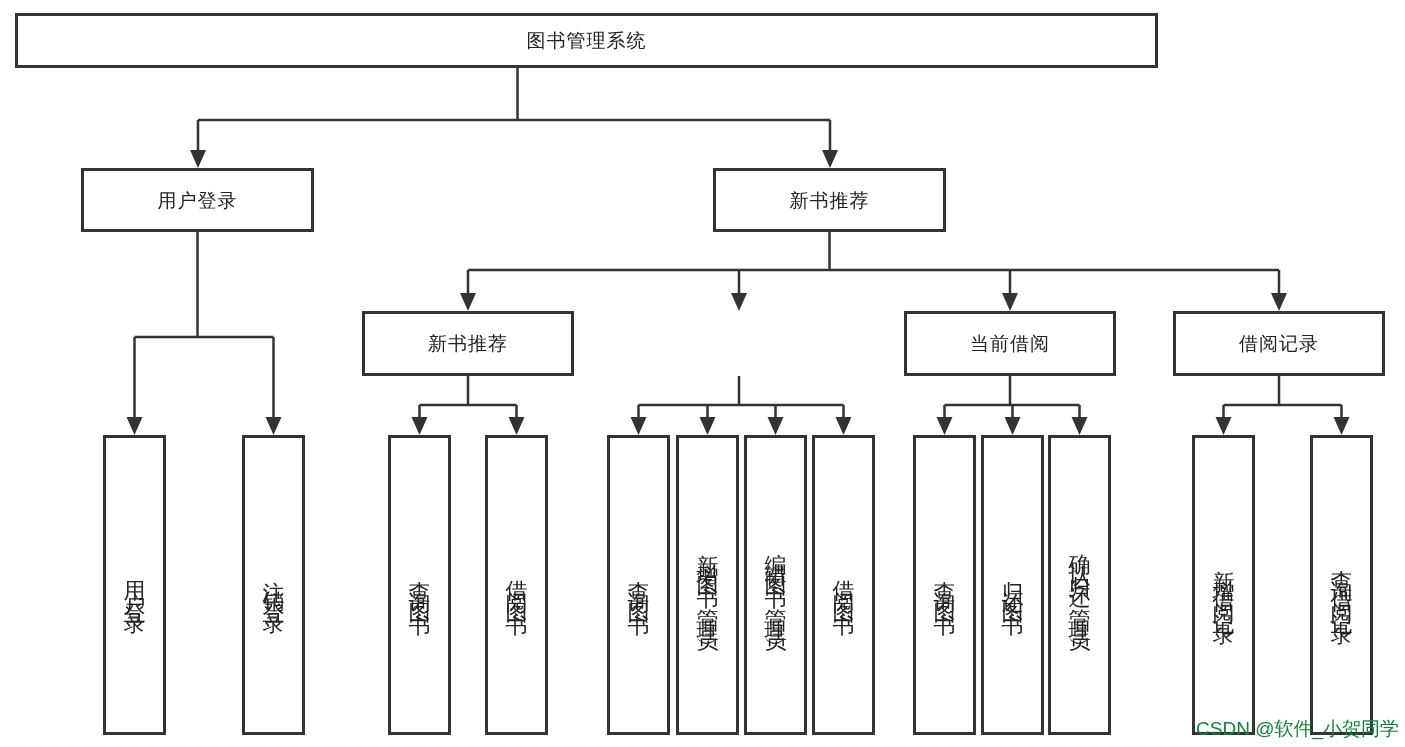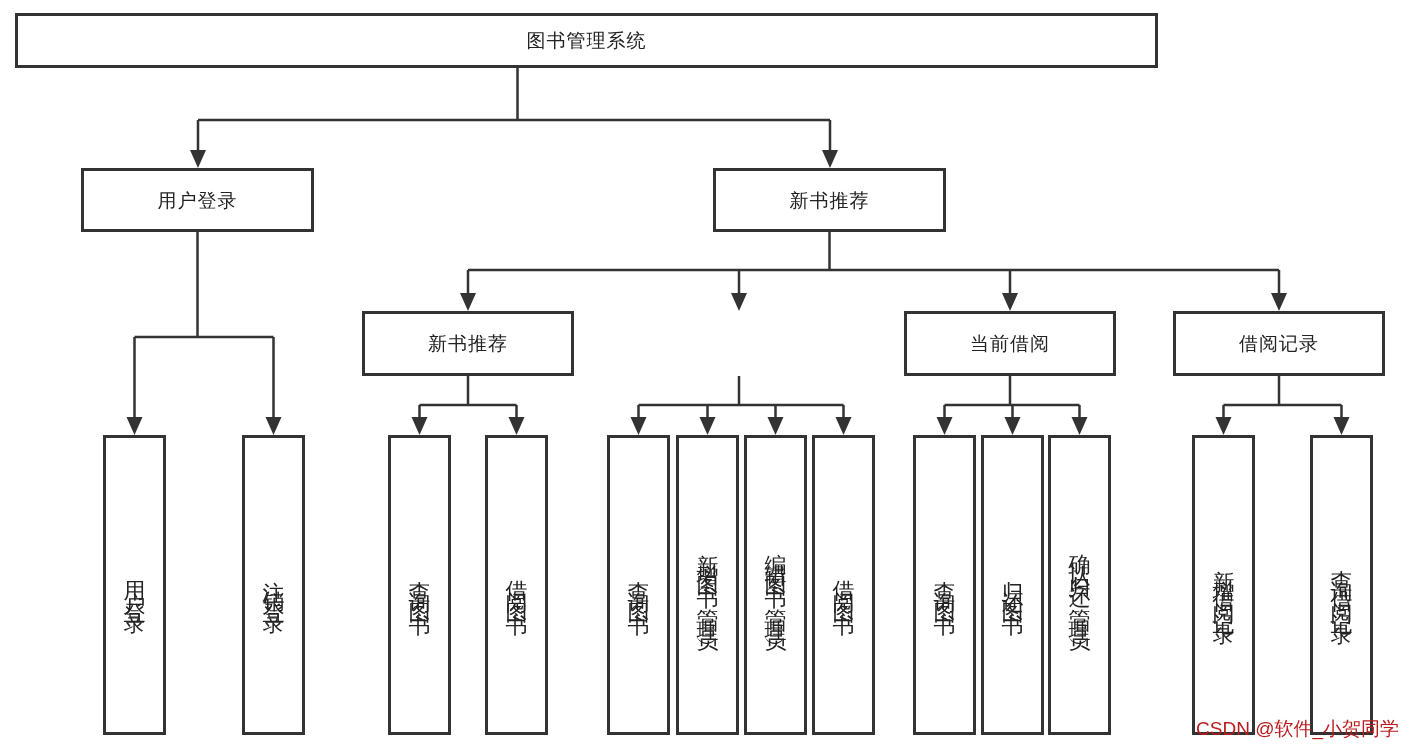--- a/index.html
+++ b/index.html
@@ -47,21 +47,21 @@
     font-size: 22px;
     letter-spacing: 11px;
     line-height: 1;
   }
   #watermark {
     position: absolute;
     top: 716px;
     right: 6px;
     z-index: 2;
     font-size: 19px;
-    color: #b91c1c;
+    color: #15803d;
     white-space: nowrap;
   }
 </style>
 </head>
 <body>
 
 <div id="canvas">
 
   <svg id="connectors" width="1405" height="747" viewBox="0 0 1405 747" xmlns="http://www.w3.org/2000/svg">
     <path fill="none" stroke="#333333" stroke-width="2.5" d="

